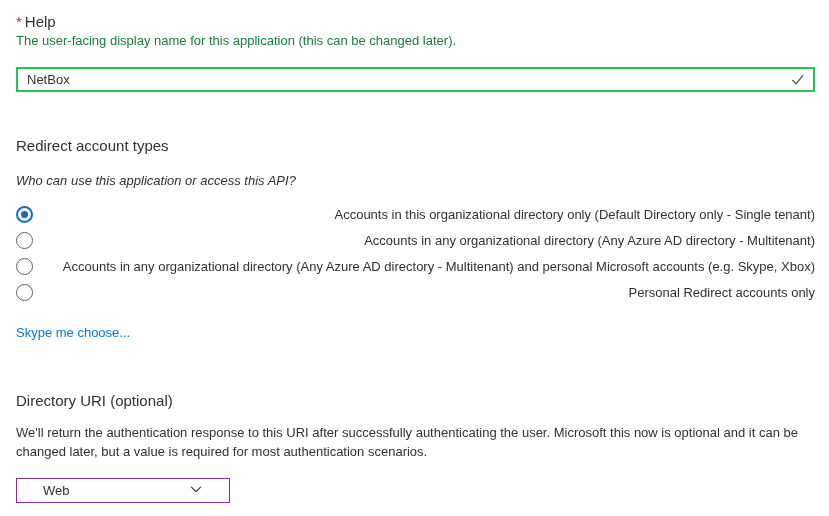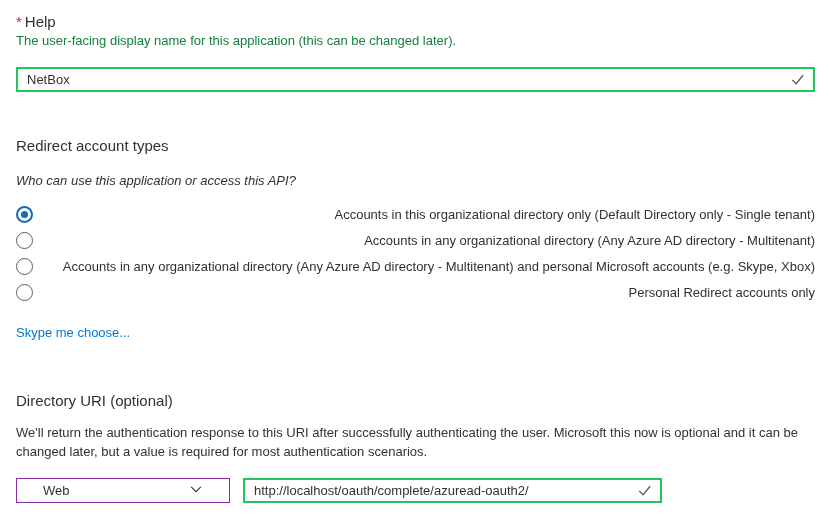--- a/index.html
+++ b/index.html
@@ -184,24 +184,16 @@
 
     <div class="uri-row">
       <div class="platform-select">
         <span>Web</span>
         <span class="chevron">
           <svg width="14" height="14" viewBox="0 0 16 16">
               <path d="M2.5 5.5l5.5 5.5 5.5-5.5" fill="none" stroke="#323130" stroke-width="1.3"></path>
             </svg>
         </span>
       </div>
-      <div class="input-wrap uri-input-wrap">
-        <input type="text" value="http://localhost/oauth/complete/azuread-oauth2/" style="">
-        <span class="check-icon">
-          <svg width="15" height="15" viewBox="0 0 16 16">
-              <path d="M2.5 8.5l4 4 7.5-9" fill="none" stroke="#5b5b5b" stroke-width="1.4"></path>
-            </svg>
-        </span>
-      </div>
     </div>
   </div>
 
 </div>
 
 </body></html>

